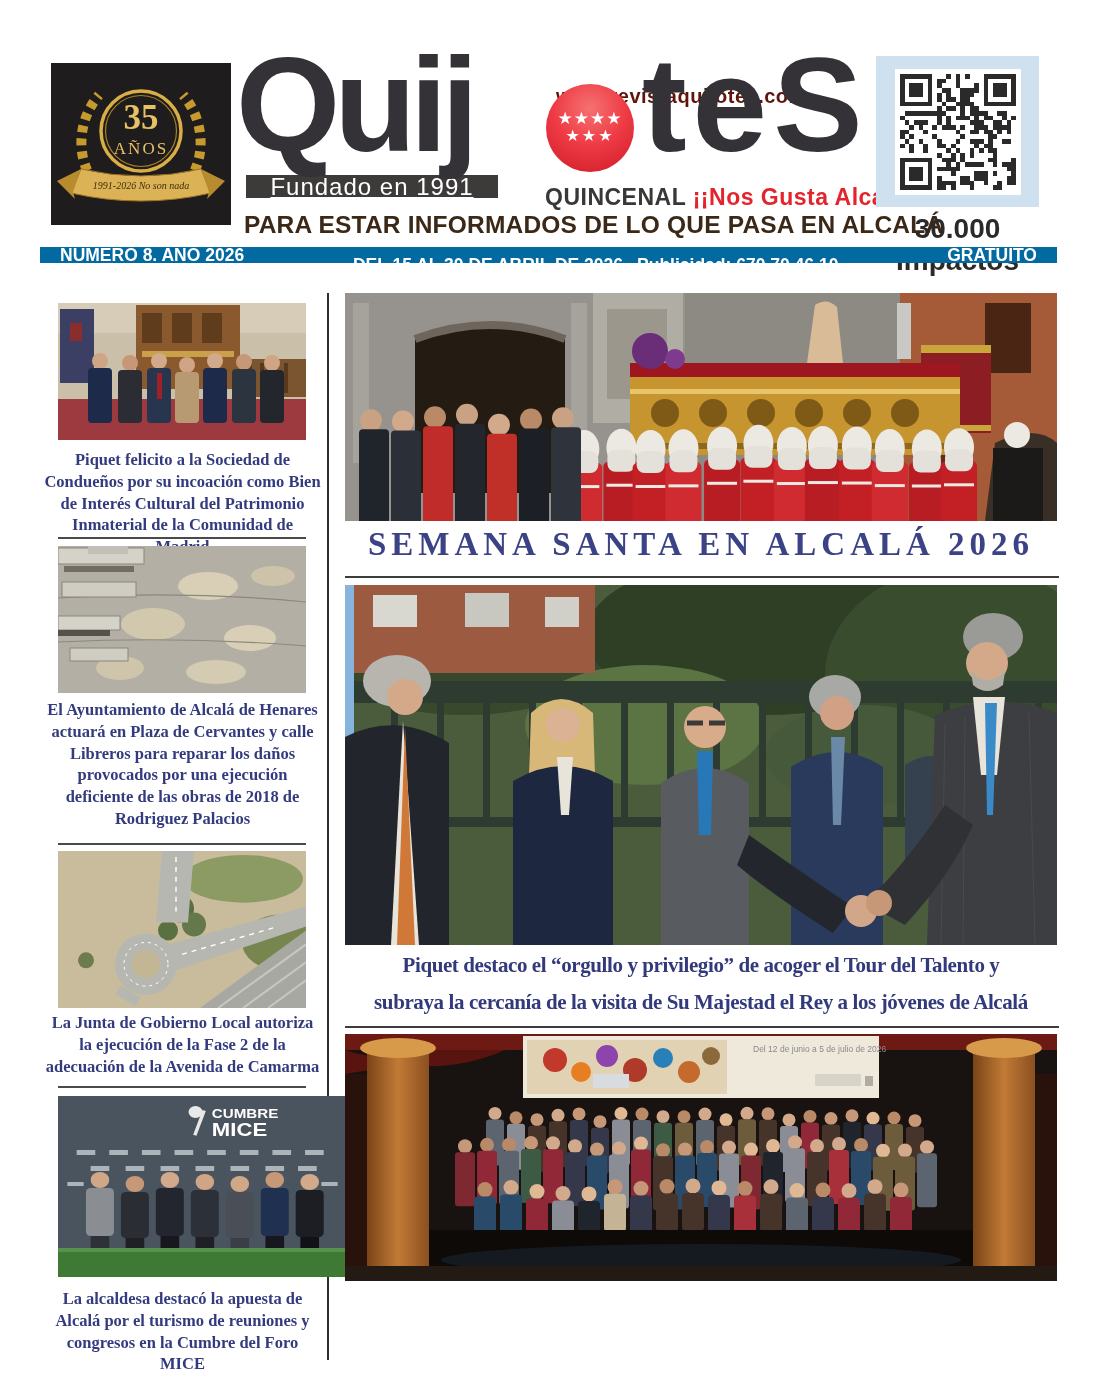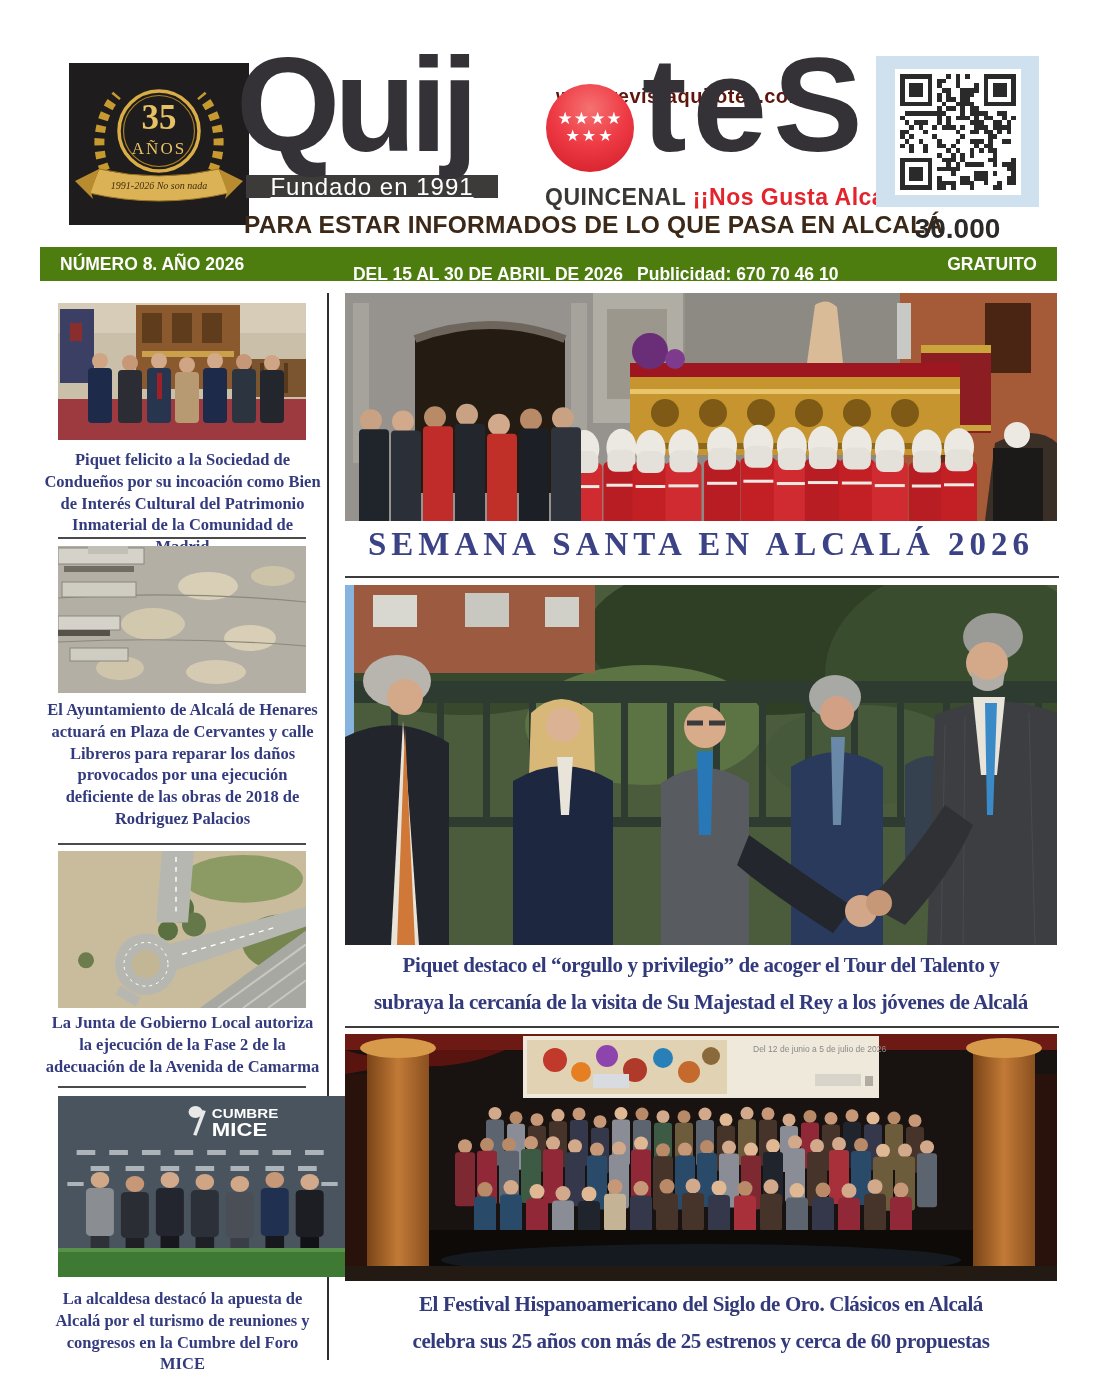--- a/index.html
+++ b/index.html
@@ -1,20 +1,20 @@
 <!DOCTYPE html>
 <html><head>
 <meta charset="utf-8">
 <style>
   html,body{margin:0;padding:0;background:#ffffff;}
   .page{position:relative;width:1097px;height:1399px;background:#fff;overflow:hidden;
         font-family:"Liberation Sans",sans-serif;}
   .abs{position:absolute;}
   
-  #badge{left:69px;top:63px;width:180px;height:120px;}
+  #badge{left:51px;top:63px;width:180px;height:120px;}
   #website{left:556px;top:62px;font-weight:bold;font-size:20px;color:#5e150b;letter-spacing:.5px;margin-top:23px;}
   #logo-quij{left:236px;top:38px;font-size:134px;line-height:1;font-weight:900;
              letter-spacing:-6px;color:#343137;z-index:3;}
   #logo-tes{left:642px;top:38px;font-size:134px;line-height:1;font-weight:900;
             letter-spacing:6px;color:#343137;z-index:3;}
   #founded-bar{left:246px;top:175px;width:252px;height:23px;background:#3d3a3a;z-index:2;
                display:flex;align-items:center;justify-content:center;}
   #founded-bar span{color:#fff;font-size:24px;letter-spacing:1px;text-decoration:underline;}
   #logo-ball{left:546px;top:84px;width:88px;height:88px;border-radius:50%;z-index:2;
              background:radial-gradient(circle at 50% 28%,#f57272 0%,#ee3a44 48%,#cf1b27 100%);}
@@ -23,21 +23,21 @@
   .stars.r2{top:44px;font-size:16px;letter-spacing:2px;}
   #frequency{left:545px;top:184px;font-weight:bold;font-size:23px;letter-spacing:.5px;color:#3a3836;white-space:nowrap;}
   #frequency .red{color:#e3242c;}
   #tagline{left:244px;top:211px;font-weight:bold;font-size:24.5px;color:#3b2817;letter-spacing:.2px;white-space:nowrap;}
   #qr-box{left:876px;top:56px;width:163px;height:151px;background:#cfe1ef;
           display:flex;align-items:center;justify-content:center;}
   #qr-white{width:126px;height:126px;background:#fff;padding:5px;box-sizing:border-box;}
   #impacts{left:876px;top:213px;width:163px;text-align:center;font-weight:bold;
            font-size:28px;color:#2c2a28;}
   
-  #infobar{left:40px;top:247px;width:1017px;height:34px;background:#4d7c0f;color:#fff;
+  #infobar{left:40px;top:247px;width:1017px;height:16px;background:#0369a1;color:#fff;
            display:flex;align-items:center;justify-content:space-between;
            padding:0 20px;box-sizing:border-box;font-weight:bold;font-size:17.5px;}
   #infobar .mid{display:flex;gap:14px;margin-top:21px;}
   
   #vdivider{left:327px;top:293px;width:2px;height:1067px;background:#2e2e2e;}
   .hr{height:1.5px;background:#3c3c3c;}
   #mhr1{left:345px;top:576px;width:714px;}
   #mhr2{left:345px;top:1026px;width:714px;}
   .sdiv{left:58px;width:248px;height:1.5px;background:#4a4a4a;}
   #sdiv1{top:537px;} #sdiv2{top:843px;} #sdiv3{top:1086px;}
@@ -796,17 +796,13 @@
           <circle cx="530" cy="152.632" r="7.5" fill="#d2a98a"></circle>
           <rect x="519" y="159.632" width="22" height="38" fill="#46332a" rx="4"></rect>
           <circle cx="556" cy="156.048" r="7.5" fill="#c79878"></circle>
           <rect x="545" y="163.048" width="22" height="38" fill="#902838" rx="4"></rect>
         </g>
       <rect x="84" y="196" width="544" height="51" fill="#0d0a08"></rect>
       <ellipse cx="356" cy="226" rx="260" ry="16" fill="#1c2a38" opacity=".5"></ellipse>
       <rect x="0" y="232" width="712" height="15" fill="#241a14"></rect>
     </svg>
   </div>
-  <div class="abs mcap" id="caption3">
-    <span>El Festival Hispanoamericano del Siglo de Oro. Clásicos en Alcalá</span>
-    <span>celebra sus 25 años con más de 25 estrenos y cerca de 60 propuestas</span>
-  </div>
 </div>
 
 </body></html>

